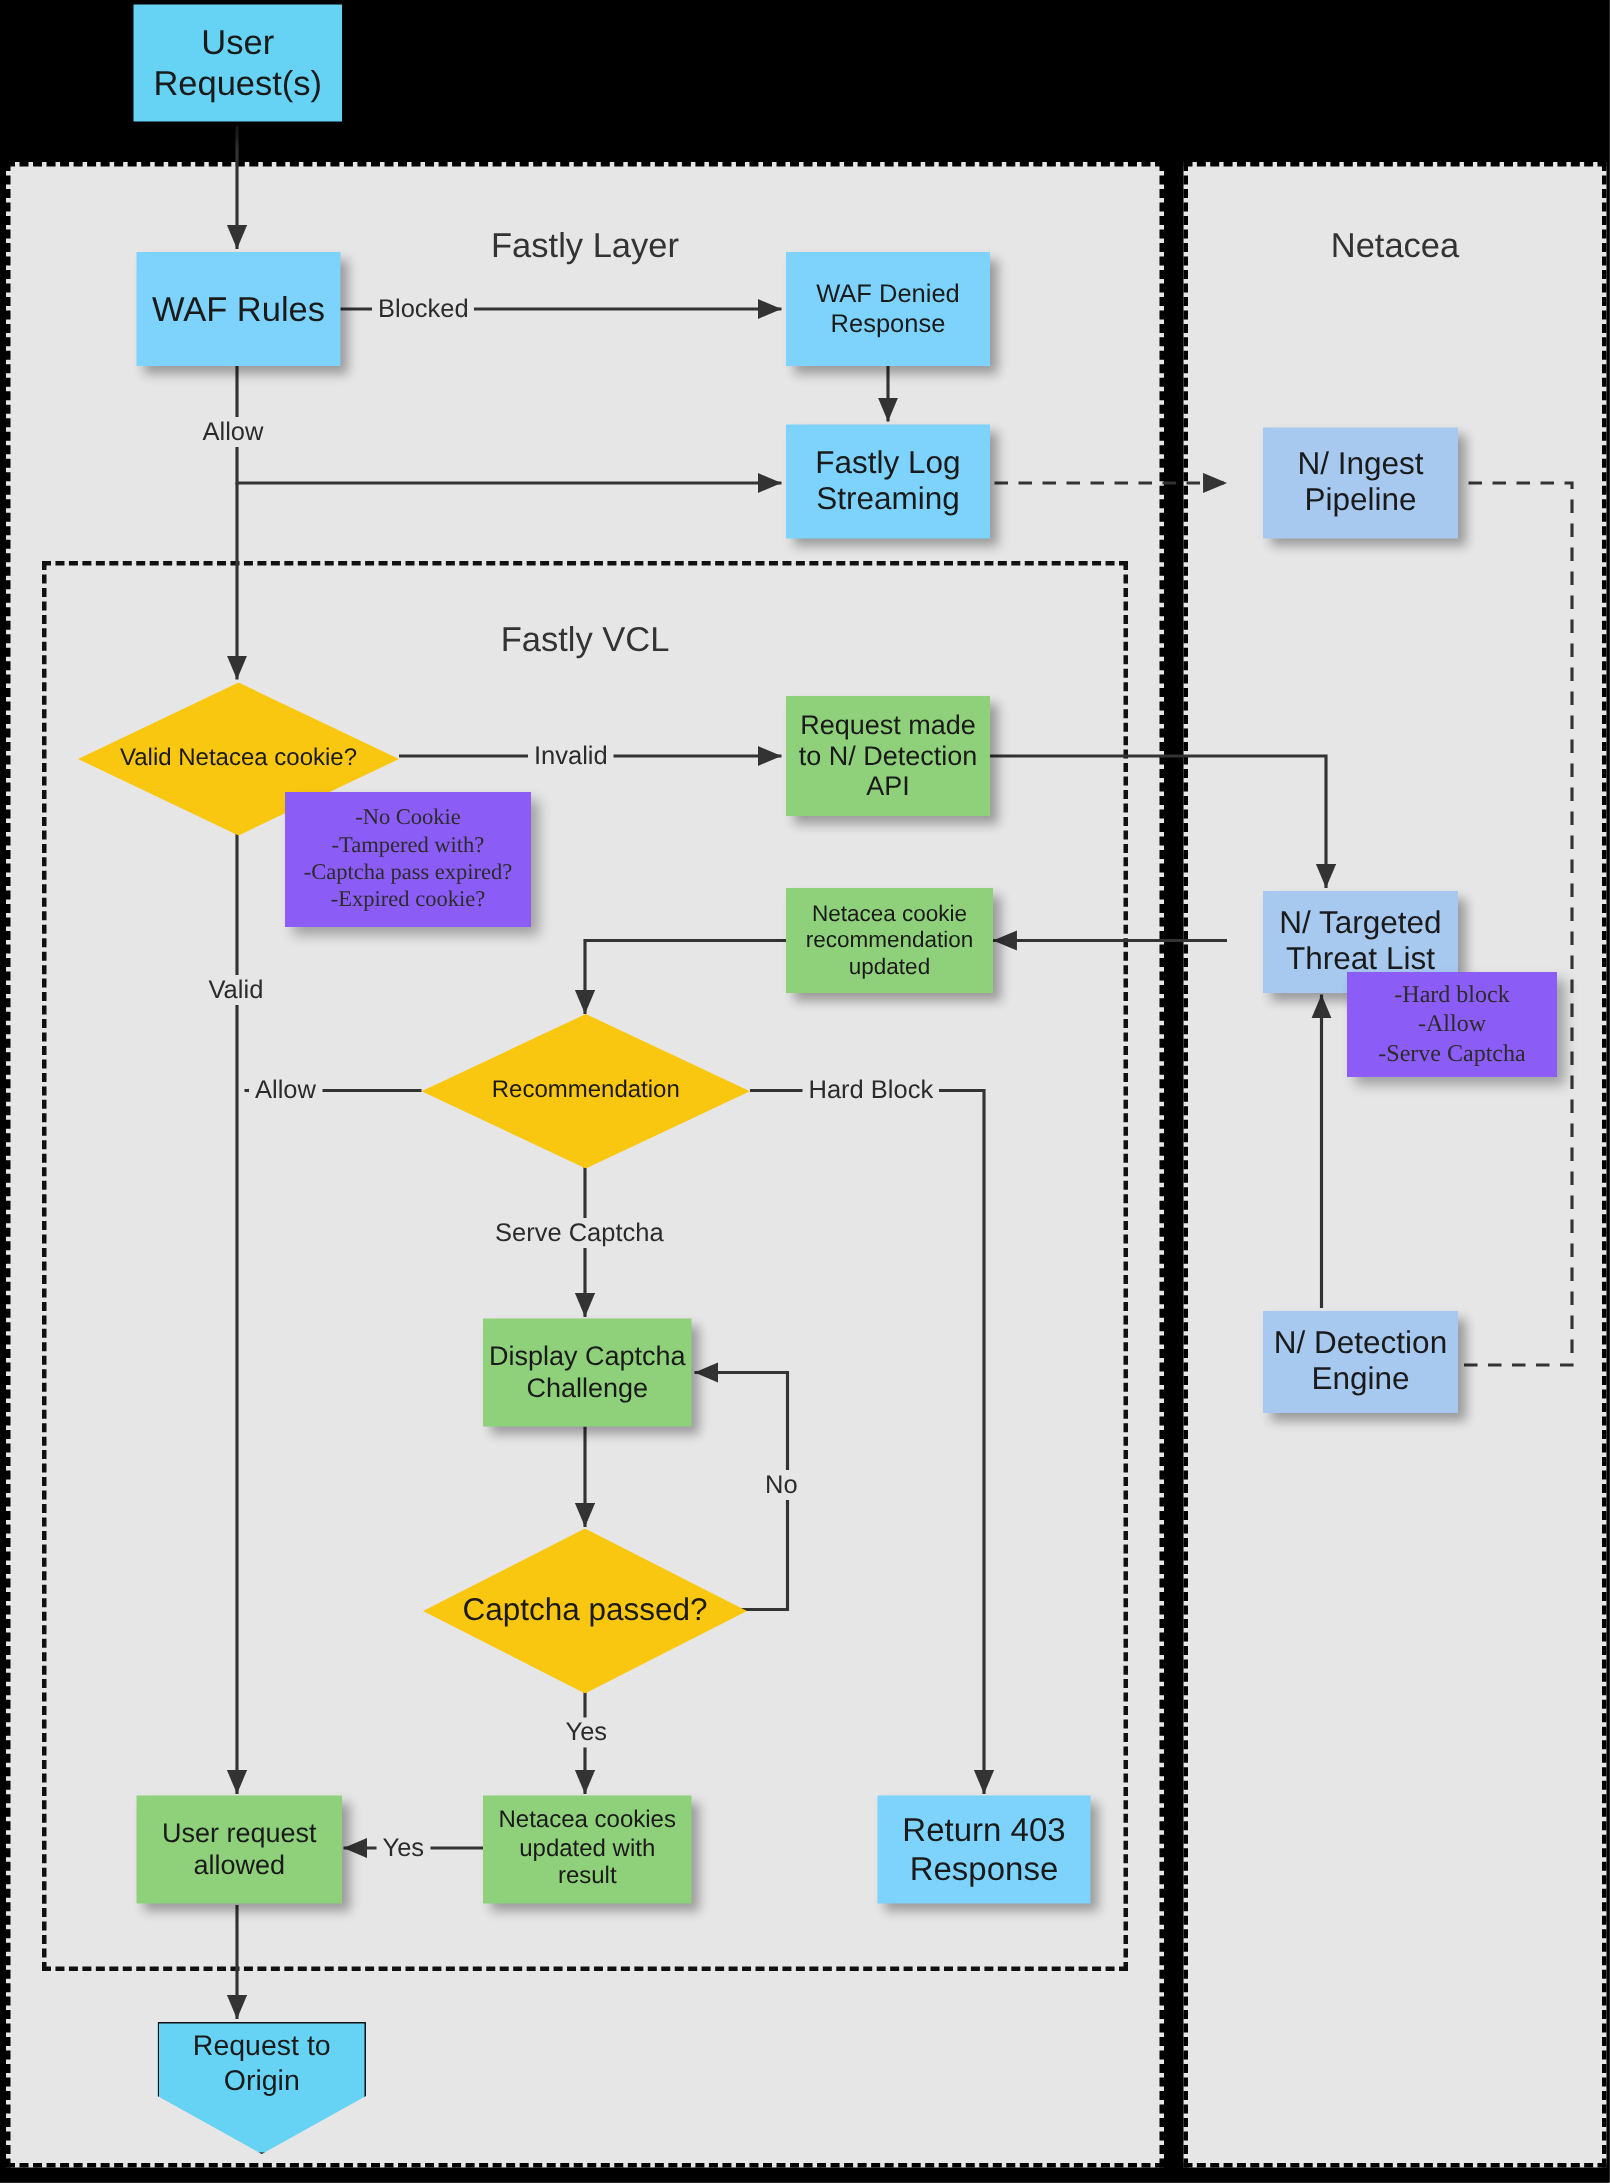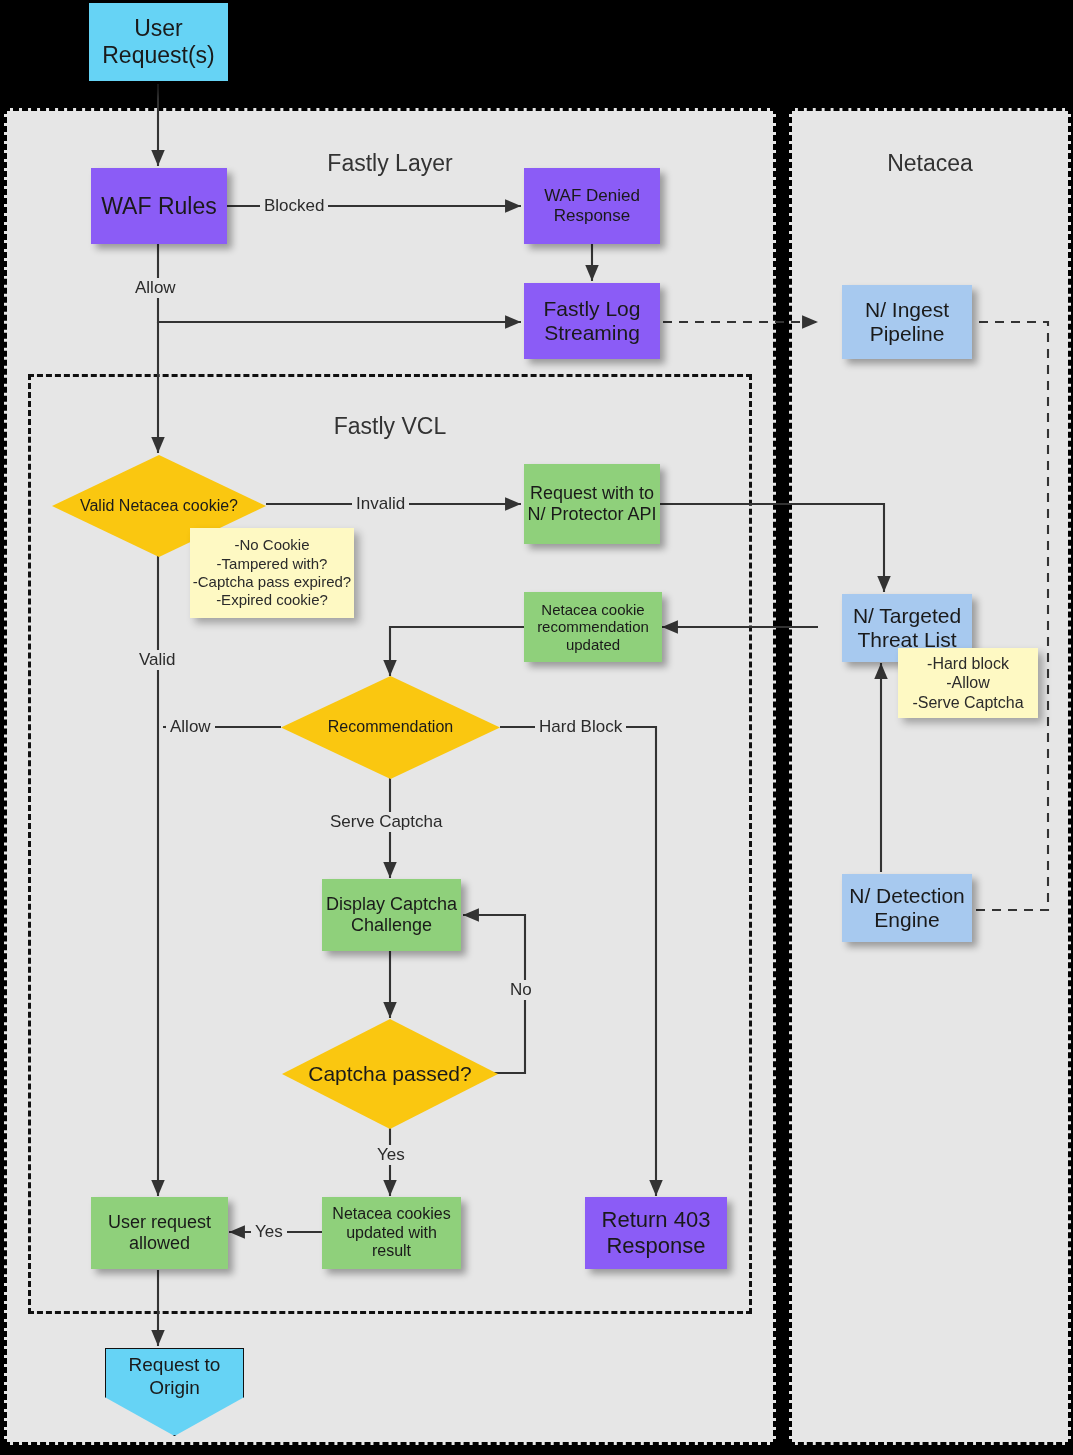--- a/index.html
+++ b/index.html
@@ -7,27 +7,27 @@
        font-family:"Liberation Sans","DejaVu Sans",sans-serif;color:#1a1a1a;}
   #stage{position:absolute;inset:0;width:1073px;height:1455px;background:#000;}
   svg.layer{position:absolute;left:0;top:0;width:1073px;height:1455px;overflow:visible;}
   .panel{position:absolute;background:#e6e6e6;border:3px dashed #000;box-sizing:border-box;}
   .vcl-box{position:absolute;border:3px dashed #111;box-sizing:border-box;background:transparent;}
   .lane-title{position:absolute;font-size:23px;color:#333;text-align:center;white-space:nowrap;}
   .node{position:absolute;box-sizing:border-box;display:flex;align-items:center;
         justify-content:center;text-align:center;line-height:1.16;
         box-shadow:5px 5px 7px rgba(0,0,0,.33);}
   .node span{display:block;width:100%;padding:0 3px;}
-  .pink{background:#8b5cf6;}
+  .pink{background:#7dd3fc;}
   .green{background:#8fd07b;}
   .blue{background:#a7c9ef;margin-left:24px;}
   .cyan{background:#66d3f5;}
-  .note{position:absolute;background:#fef9c3;box-sizing:border-box;display:flex;
+  .note{position:absolute;background:#8b5cf6;box-sizing:border-box;display:flex;
         align-items:center;justify-content:center;text-align:center;line-height:1.22;
-        font-size:15px;color:#2b2b2b;box-shadow:5px 5px 8px rgba(0,0,0,.30);}
+        font-size:15px;color:#2b2b2b;box-shadow:5px 5px 8px rgba(0,0,0,.30);font-family:Liberation Serif, serif;}
   .diamond{position:absolute;display:flex;align-items:center;justify-content:center;
            text-align:center;line-height:1.15;color:#1a1a1a;}
   .diamond .dshape{position:absolute;inset:0;background:#fac710;
            clip-path:polygon(50% 0,100% 50%,50% 100%,0 50%);}
   .diamond span{position:relative;z-index:2;padding:0 10px;}
   .edge-label{position:absolute;font-size:17px;color:#2b2b2b;white-space:nowrap;
               background:#e6e6e6;padding:0 4px;}
   .cyan-shape{position:absolute;}
   .cyan-shape .cshape{position:absolute;inset:0;background:#66d3f5;border:1.5px solid #111;
         box-sizing:border-box;
@@ -131,21 +131,21 @@
   </div>
 
   <div class="note" style="left:190px;top:528px;width:164px;height:90px;white-space:pre-line;">
     <span>-No Cookie
 -Tampered with?
 -Captcha pass expired?
 -Expired cookie?</span>
   </div>
 
   <div class="node green" style="left:524px;top:464px;width:136px;height:80px;font-size:18px;">
-    <span>Request with to N/ Protector API</span>
+    <span>Request made to N/ Detection API</span>
   </div>
 
   <div class="node green" style="left:524px;top:592px;width:138px;height:70px;font-size:15px;">
     <span>Netacea cookie recommendation updated</span>
   </div>
 
   <div class="node blue" style="left:818px;top:594px;width:130px;height:68px;font-size:21px;">
     <span>N/ Targeted Threat List</span>
   </div>
 
@@ -183,21 +183,21 @@
 
   <div class="node pink" style="left:585px;top:1197px;width:142px;height:72px;font-size:22px;">
     <span>Return 403 Response</span>
   </div>
 
   <div class="cyan-shape" style="left:105px;top:1348px;width:139px;height:88px;">
     <div class="cshape"></div>
     <span>Request to Origin</span>
   </div>
 
-  <div class="edge-label" style="left:260px;top:196px;">Blocked</div>
+  <div class="edge-label" style="left:248px;top:196px;">Blocked</div>
   <div class="edge-label" style="left:131px;top:278px;">Allow</div>
   <div class="edge-label" style="left:352px;top:494px;">Invalid</div>
   <div class="edge-label" style="left:135px;top:650px;">Valid</div>
   <div class="edge-label" style="left:166px;top:717px;">Allow</div>
   <div class="edge-label" style="left:535px;top:717px;">Hard Block</div>
   <div class="edge-label" style="left:326px;top:812px;">Serve Captcha</div>
   <div class="edge-label" style="left:506px;top:980px;">No</div>
   <div class="edge-label" style="left:373px;top:1145px;">Yes</div>
   <div class="edge-label" style="left:251px;top:1222px;">Yes</div>
 

